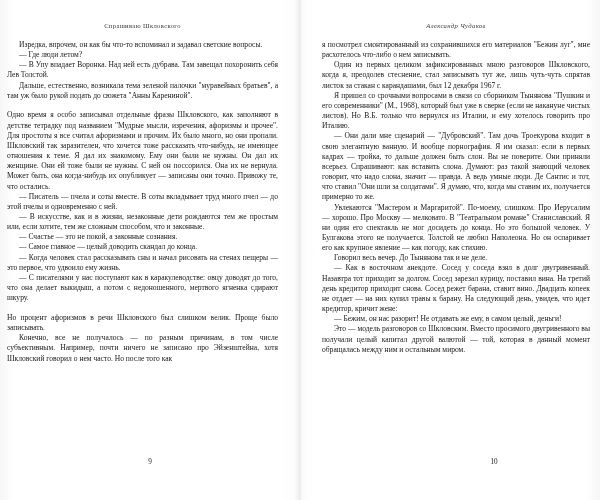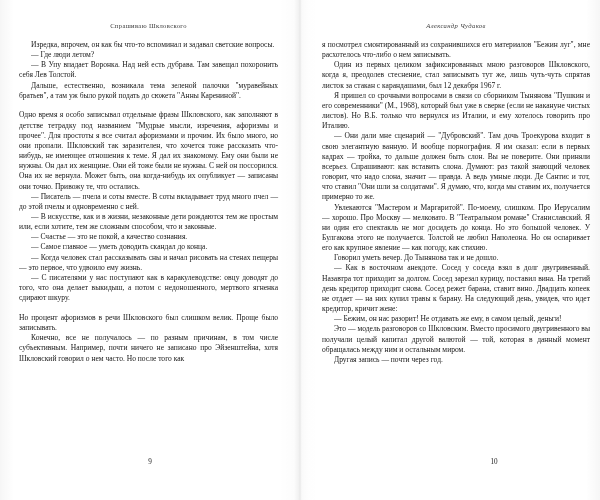--- a/index.html
+++ b/index.html
@@ -45,21 +45,21 @@
     pointer-events: none;
   }
 
   .page {
     position: absolute;
     top: 0;
     width: 300px;
     height: 500px;
     box-sizing: border-box;
   }
-  .page-left  { left: 0;   padding: 0 22px 0 19px; }
+  .page-left  { left: 0;   padding: 0 22px 0 7px; }
   .page-right { left: 300px; padding: 0 10px 0 22px; }
 
   .running-head {
     text-align: center;
     font-size: 6.6px;
     letter-spacing: 0.35px;
     color: #3b3b3b;
     margin: 0;
     padding-top: 22px;
     font-style: normal;
@@ -104,45 +104,44 @@
     <div class="running-head">Спрашиваю Шкловского</div>
 
     <div class="body-text">
       <p>Изредка, впрочем, он как бы что-то вспоминал и задавал светские вопросы.</p>
       <p>— Где люди летом?</p>
       <p>— В Упу впадает Воронка. Над ней есть дубрава. Там завещал похоронить себя Лев Толстой.</p>
       <p>Дальше, естественно, возникала тема зеленой палочки "муравейных братьев", а там уж было рукой подать до сюжета "Анны Карениной".</p>
       <p class="noindent gap">Одно время я особо записывал отдельные фразы Шкловского, как заполняют в детстве тетрадку под названием "Мудрые мысли, изречения, афоризмы и прочее". Для простоты я все считал афоризмами и прочим. Их было много, но они пропали. Шкловский так заразителен, что хочется тоже рассказать что-нибудь, не имеющее отношения к теме. Я дал их знакомому. Ему они были не нужны. Он дал их женщине. Они ей тоже были не нужны. С ней он поссорился. Она их не вернула. Может быть, она когда-нибудь их опубликует — записаны они точно. Привожу те, что остались.</p>
       <p>— Писатель — пчела и соты вместе. В соты вкладывает труд много пчел — до этой пчелы и одновременно с ней.</p>
       <p>— В искусстве, как и в жизни, незаконные дети рождаются тем же простым или, если хотите, тем же сложным способом, что и законные.</p>
-      <p>— Счастье — это не покой, а качество сознания.</p>
-      <p>— Самое главное — уметь доводить скандал до конца.</p>
+      <p>— Счастье — это не покой, а законные сознания.</p>
+      <p>— Самое главное — целый доводить скандал до конца.</p>
       <p>— Когда человек стал рассказывать сны и начал рисовать на стенах пещеры — это первое, что удвоило ему жизнь.</p>
       <p>— С писателями у нас поступают как в каракулеводстве: овцу доводят до того, что она делает выкидыш, а потом с недоношенного, мертвого ягненка сдирают шкуру.</p>
       <p class="noindent gap">Но процент афоризмов в речи Шкловского был слишком велик. Проще было записывать.</p>
       <p>Конечно, все не получалось — по разным причинам, в том числе субъективным. Например, почти ничего не записано про Эйзенштейна, хотя Шкловский говорил о нем часто. Но после того как</p>
     </div>
 
     <div class="folio">9</div>
   </div>
 
   <div class="page page-right">
     <div class="running-head italic">Александр Чудаков</div>
 
     <div class="body-text">
       <p class="noindent">я посмотрел смонтированный из сохранившихся его материалов "Бежин луг", мне расхотелось что-либо о нем записывать.</p>
       <p>Один из первых целиком зафиксированных мною разговоров Шкловского, когда я, преодолев стеснение, стал записывать тут же, лишь чуть-чуть спрятав листок за стакан с карандашами, был 12 декабря 1967 г.</p>
       <p>Я пришел со срочными вопросами в связи со сборником Тынянова "Пушкин и его современники" (М., 1968), который был уже в сверке (если не накануне чистых листов). Но В.Б. только что вернулся из Италии, и ему хотелось говорить про Италию.</p>
       <p>— Они дали мне сценарий — "Дубровский". Там дочь Троекурова входит в свою элегантную ванную. И вообще порнография. Я им сказал: если в первых кадрах — тройка, то дальше должен быть слон. Вы не поверите. Они приняли всерьез. Спрашивают: как вставить слона. Думают: раз такой знающий человек говорит, что надо слона, значит — правда. А ведь умные люди. Де Сантис и тот, что ставил "Они шли за солдатами". Я думаю, что, когда мы ставим их, получается примерно то же.</p>
       <p>Увлекаются "Мастером и Маргаритой". По-моему, слишком. Про Иерусалим — хорошо. Про Москву — мелковато. В "Театральном романе" Станиславский. Я ни один его спектакль не мог досидеть до конца. Но это большой человек. У Булгакова этого не получается. Толстой не любил Наполеона. Но он оспаривает его как крупное явление — как погоду, как стихию.</p>
-      <p>Говорил уметь вечер. До Тынянова так и не дошло.</p>
+      <p>Говорил весь вечер. До Тынянова так и не деле.</p>
       <p>— Как в восточном анекдоте. Сосед у соседа взял в долг двугривенный. Назавтра тот приходит за долгом. Сосед зарезал курицу, поставил вина. На третий день кредитор приходит снова. Сосед режет барана, ставит вино. Двадцать копеек не отдает — на них купил травы к барану. На следующий день, увидев, что идет кредитор, кричит жене:</p>
       <p>— Бежим, он нас разорит! Не отдавать же ему, в самом целый, деньги!</p>
       <p>Это — модель разговоров со Шкловским. Вместо просимого двугривенного вы получали целый капитал другой валютой — той, которая в данный момент обращалась между ним и остальным миром.</p>
-      <p>Другая запись — почти через год.</p>
     </div>
 
     <div class="folio">10</div>
   </div>
 
   <div class="edge-left"></div>
   <div class="gutter"></div>
   <div class="edge-right"></div>
 
 </div>

